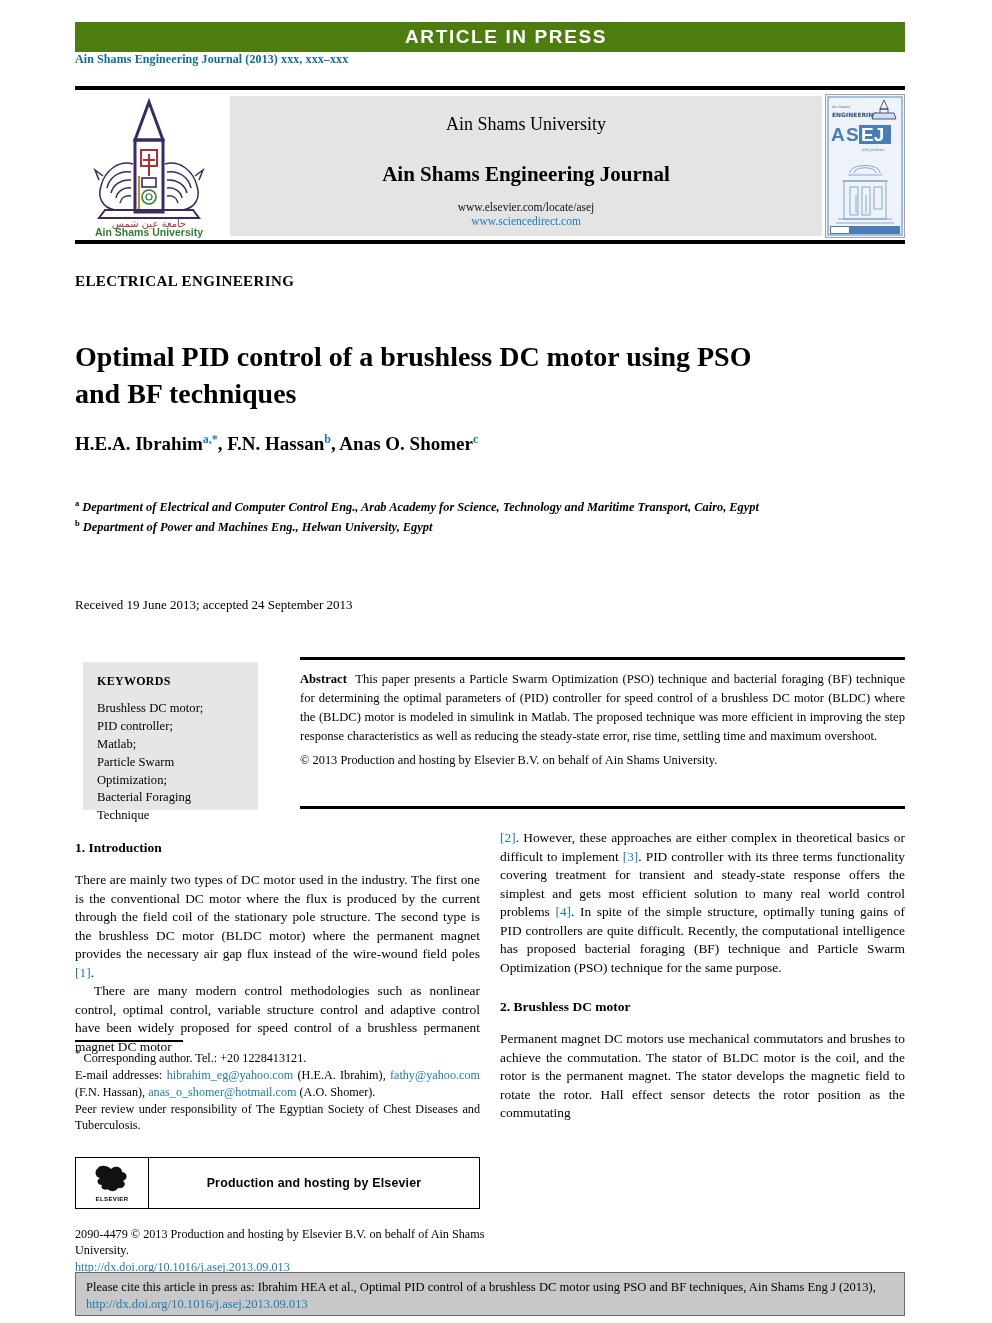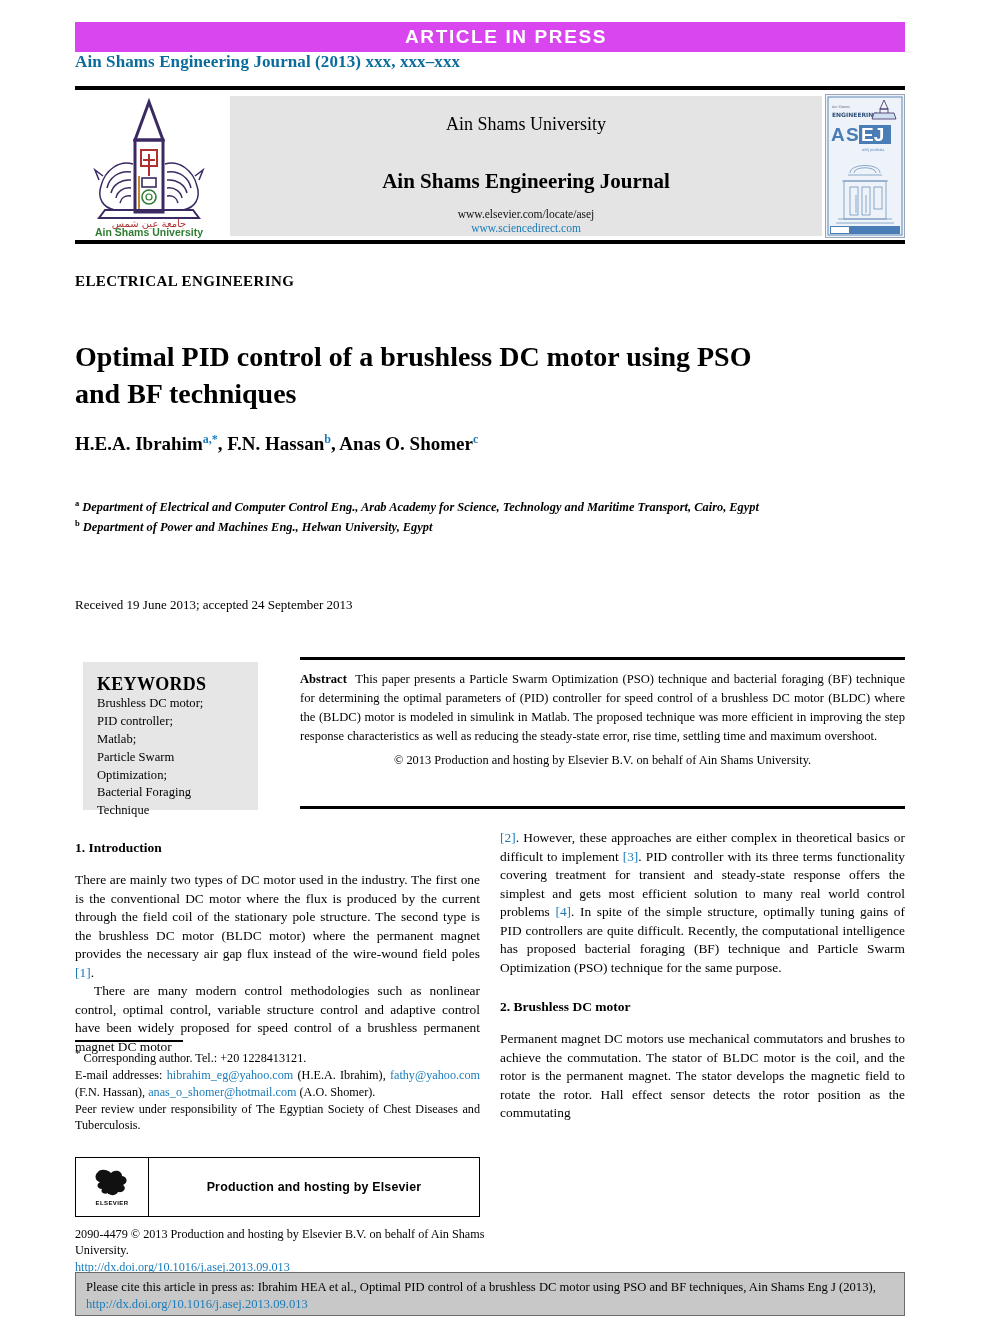--- a/index.html
+++ b/index.html
@@ -19,21 +19,21 @@
     position: absolute;
     left: 0; top: 0;
     width: 992px; height: 1323px;
   }
 
   
   .aip-band {
     position: absolute;
     left: 75px; top: 22px;
     width: 830px; height: 30px;
-    background: #d946ef;
+    background: #4d7c0f;
   }
   .aip-text {
     position: absolute;
     left: 0; top: 0;
     width: 100%;
     line-height: 30px;
     text-align: center;
     color: #ffffff;
     font-family: "Liberation Sans", "DejaVu Sans", sans-serif;
     font-weight: bold;
@@ -42,21 +42,21 @@
     padding-left: 32px;
     box-sizing: border-box;
   }
 
   
   .runhead {
     position: absolute;
     left: 75px; top: 52px;
     font-family: "Liberation Serif", serif;
     font-weight: bold;
-    font-size: 17px;
+    font-size: 12px;
     color: #0b6c9c;
     letter-spacing: .1px;
   }
 
   
   .rule-thick-top {
     position: absolute;
     left: 75px; top: 86px;
     width: 830px; height: 4px;
     background: #000;
@@ -83,21 +83,21 @@
     width: 592px; height: 140px;
     background: #e4e4e4;
     text-align: center;
   }
   .ms-univ {
     margin-top: 18px;
     font-size: 18px;
     font-family: "Liberation Serif", serif;
   }
   .ms-journal {
-    margin-top: 34px;
+    margin-top: 27px;
     font-size: 21px;
     font-weight: bold;
     font-family: "Liberation Serif", serif;
   }
   .ms-url1 {
     margin-top: 14px;
     font-size: 11.5px;
     color: #111;
   }
   .ms-url2 {
@@ -179,23 +179,24 @@
   
   .kw-box {
     position: absolute;
     left: 83px; top: 662px;
     width: 175px; height: 148px;
     background: #e6e6e6;
     padding: 12px 14px 0 14px;
     box-sizing: border-box;
   }
   .kw-title {
-    font-size: 18px;
+    font-size: 12px;
     font-weight: bold;
     letter-spacing: .3px;
+    margin-bottom: 11px;
     font-family: "Liberation Serif", serif;
   }
   .kw-list {
     font-size: 12.6px;
     line-height: 1.42;
     font-family: "Liberation Serif", serif;
   }
 
   
   .abs-rule-top {
@@ -215,21 +216,21 @@
     left: 300px; top: 670px;
     width: 605px;
     font-size: 12.6px;
     line-height: 1.5;
     text-align: justify;
     font-family: "Liberation Serif", serif;
   }
   .abstract b { font-weight: bold; }
   .abs-copy {
     margin-top: 5px;
-    text-align: center;
+    text-align: left;
     font-size: 12.4px;
   }
 
   
   .col-left {
     position: absolute;
     left: 75px; top: 840px;
     width: 405px;
   }
   .col-right {
@@ -270,21 +271,21 @@
     font-family: "Liberation Serif", serif;
   }
   .footnotes p { margin: 0 0 1px 0; }
   .link { color: #1a7bb9; }
   .star { font-size: 11px; vertical-align: super; }
 
   
   .els-box {
     position: absolute;
     left: 75px; top: 1157px;
-    width: 405px; height: 60px;
+    width: 405px; height: 52px;
     border: 1.4px solid #000;
     box-sizing: border-box;
     display: flex;
     align-items: center;
   }
   .els-logo {
     width: 72px;
     height: 100%;
     display: flex;
     flex-direction: column;

